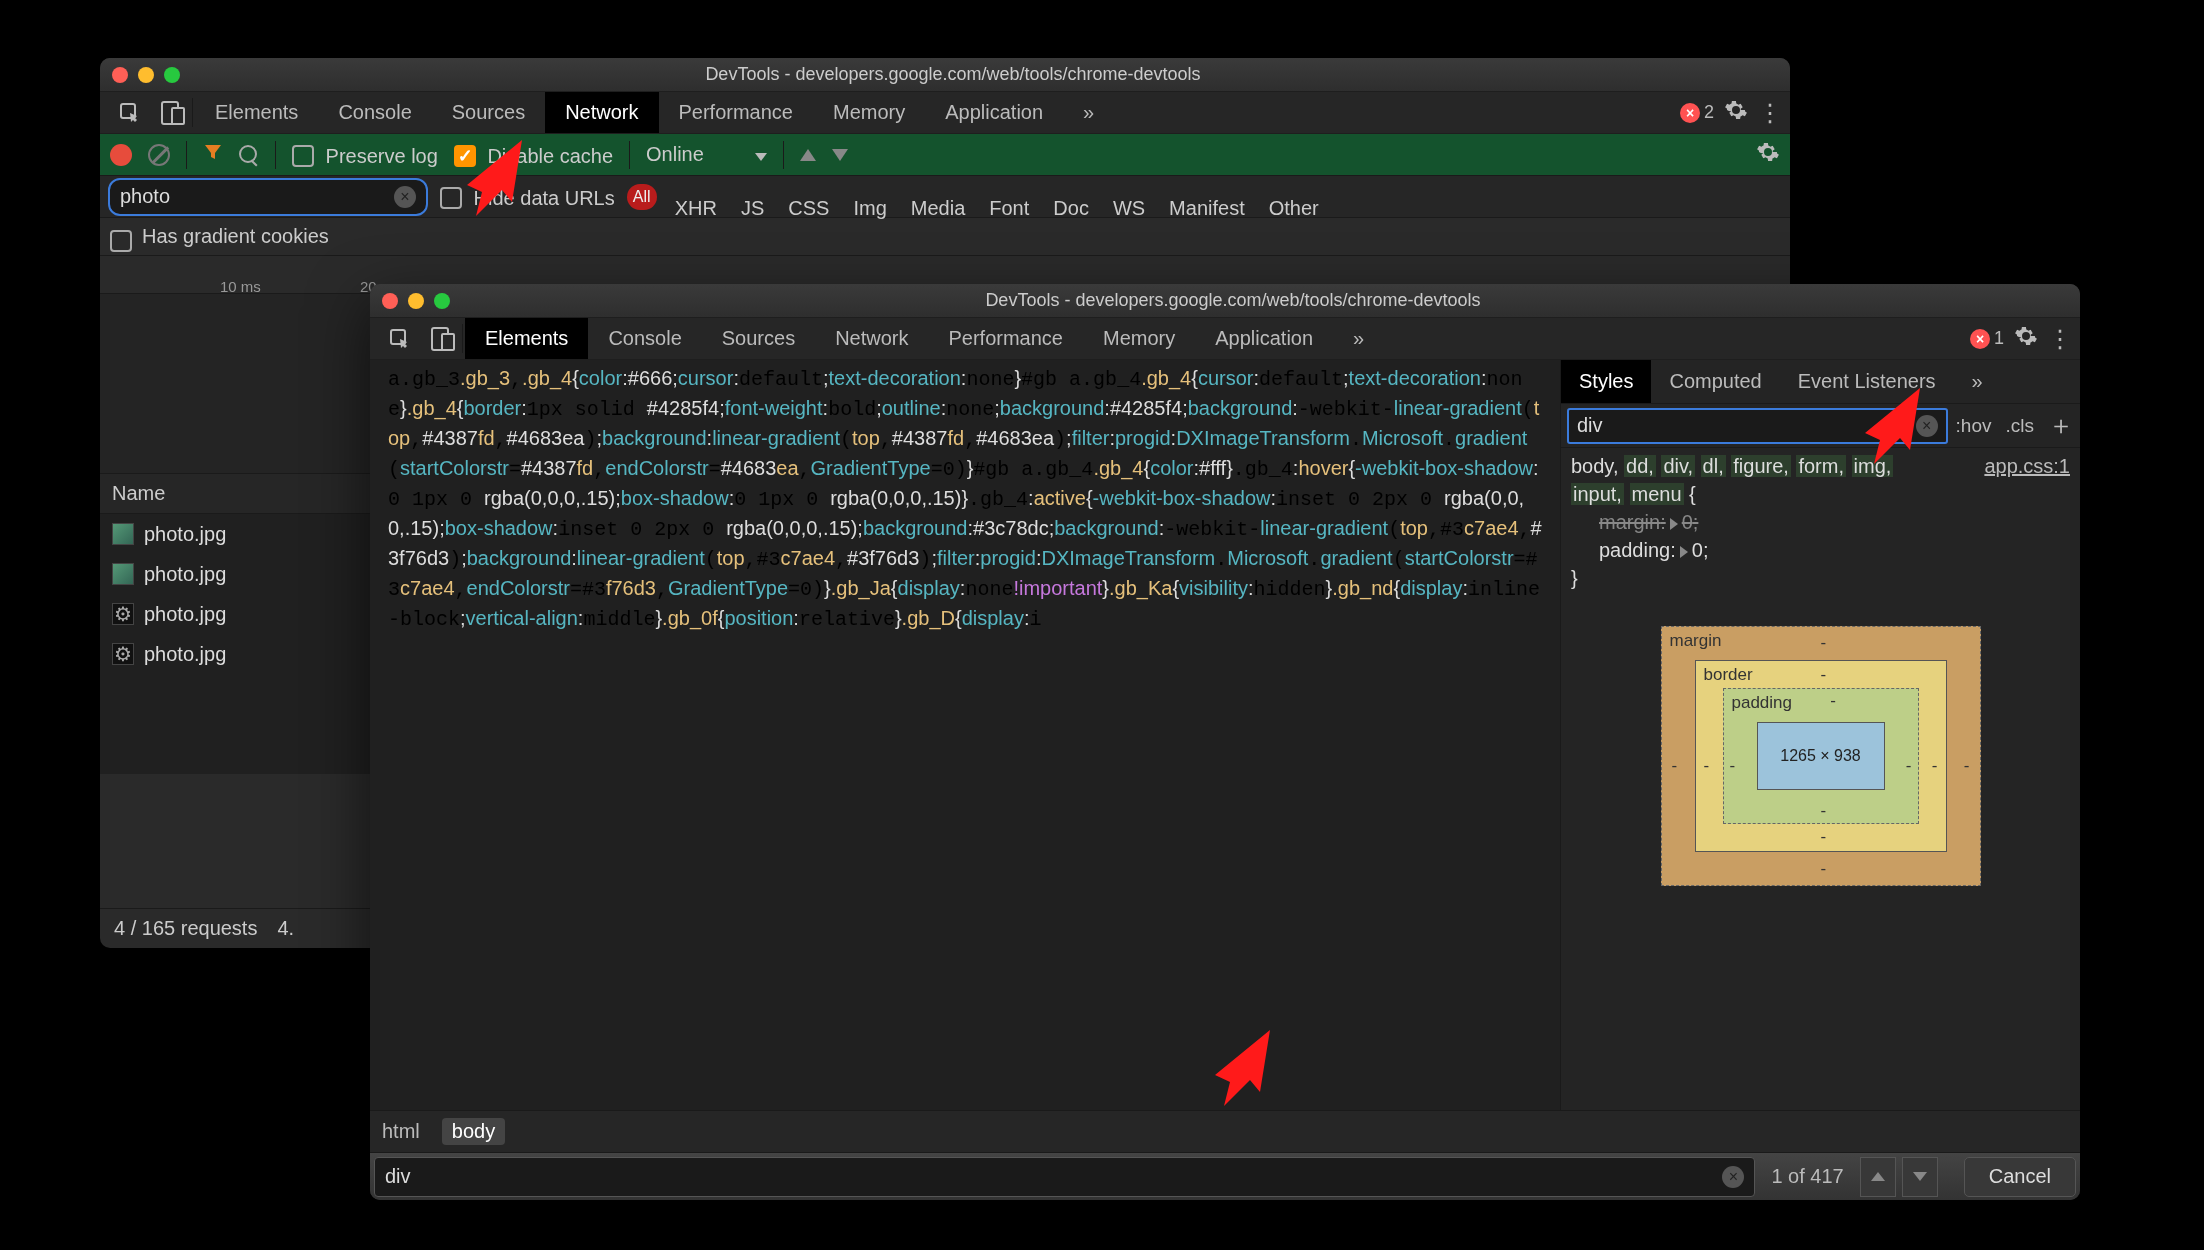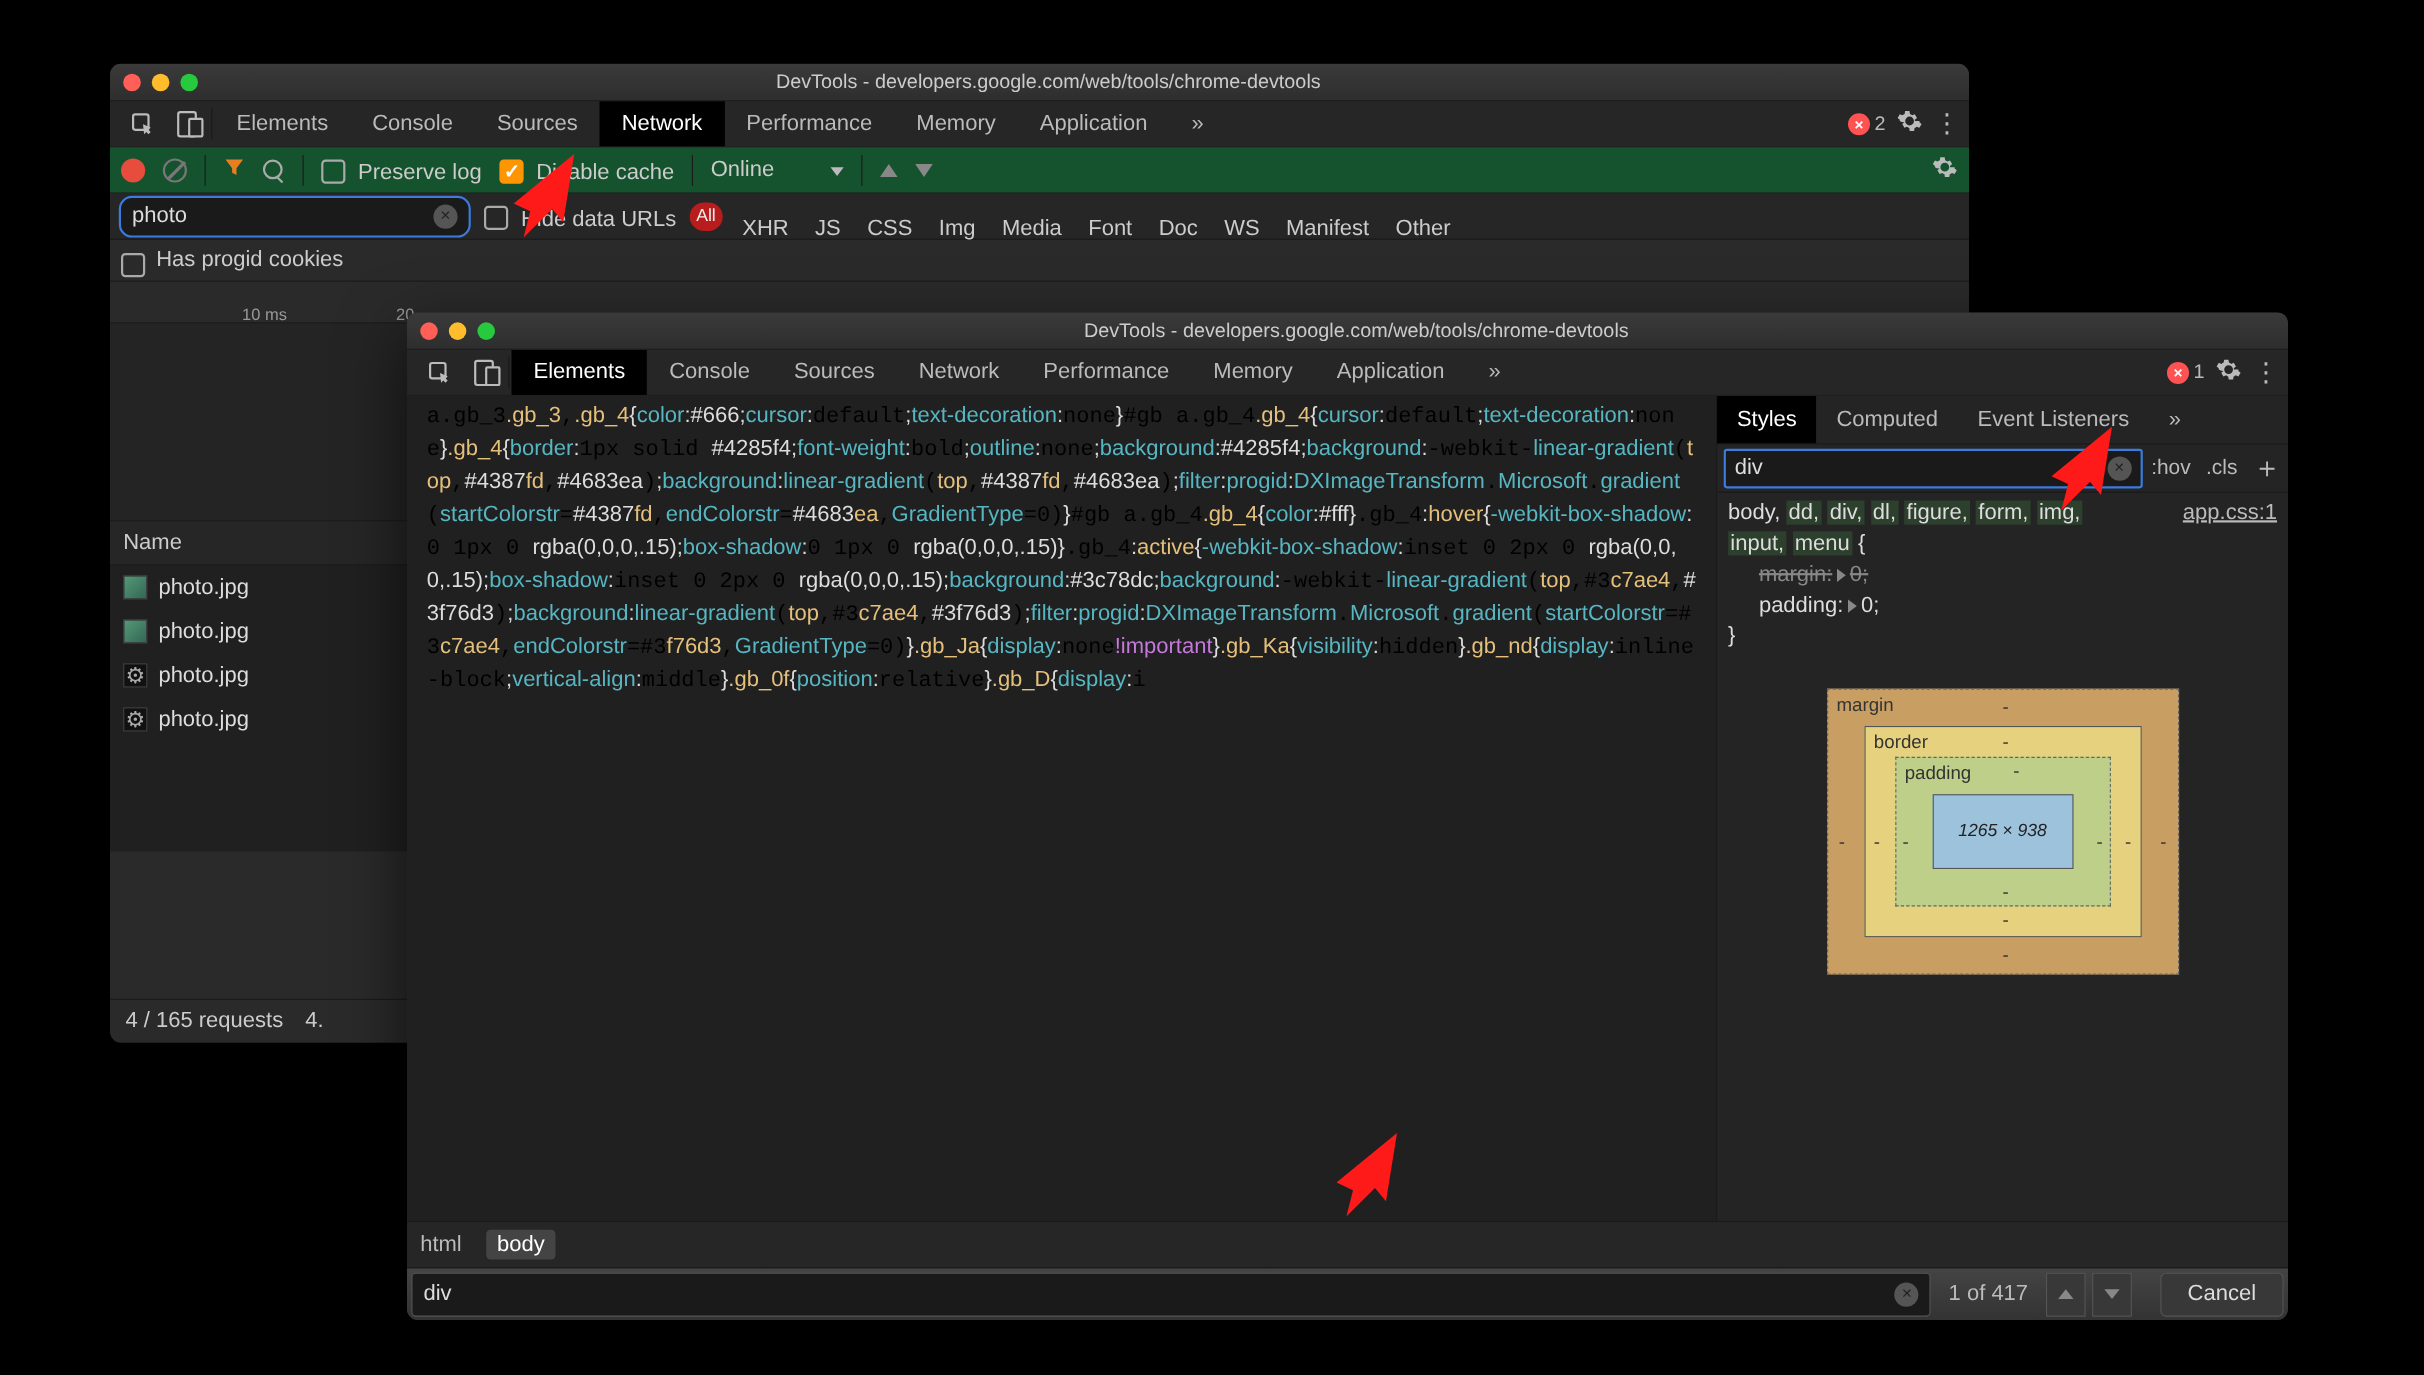--- a/index.html
+++ b/index.html
@@ -85,21 +85,21 @@
 .cssrule .sel { background:#2d3f2d; padding: 0 2px; }
 .cssrule .src { float:right; color:#bbb; text-decoration: underline; }
 .cssrule .strike { text-decoration: line-through; color:#888; }
 .tri { display:inline-block; width:0; height:0; border-top:6px solid transparent; border-bottom:6px solid transparent; border-left:8px solid #888; margin: 0 4px; vertical-align: middle;}
 
 .boxmodel { margin: 30px auto; width: 320px; height: 260px; position: relative; font-family: sans-serif; font-size: 16px; }
 .bm { position: absolute; display:flex; align-items:center; justify-content:center; }
 .bm.margin { inset: 0; background: #c99e63; border:1px dashed #666; }
 .bm.border { inset: 34px; background: #e6d27e; border:1px solid #555; }
 .bm.padding { inset: 62px; background: #bdcf88; border:1px dashed #666; }
-.bm.content { inset: 96px; background: #9cc3db; border:1px solid #555; color:#222;font-style:italic;}
+.bm.content { inset: 96px; background: #9cc3db; border:1px solid #555; color:#222;}
 .bm .lbl { position:absolute; top:4px; left:8px; color:#333; font-size:17px; }
 .bm .dash { position:absolute; color:#333; font-size:17px; }
 
 .breadcrumb { height: 42px; background:#262626; border-top:1px solid #1a1a1a; display:flex; align-items:center; padding:0 12px; gap: 22px; color:#bbb; font-size:20px;}
 .breadcrumb .active { color:#fff; background: #444; padding: 2px 10px; border-radius:4px; }
 
 .searchrow { height: 48px; background:linear-gradient(#444,#333); border-top:1px solid #1a1a1a; display:flex; align-items:center; padding:0 4px; gap:6px;}
 .searchrow .qbox { flex:1; height:40px; background:#1a1a1a; border:1px solid #555; border-radius:4px; display:flex; align-items:center; padding:0 10px; color:#ddd; font-size:20px; justify-content:space-between; }
 .searchrow .count { color:#bbb; padding: 0 10px; font-size:20px; }
 .searchrow .nav { width:36px; height:40px; background:#383838; border:1px solid #555; display:flex; align-items:center; justify-content:center; color:#bbb;}
@@ -229,21 +229,21 @@
     <span class="ftype">Media</span>
     <span class="ftype">Font</span>
     <span class="ftype">Doc</span>
     <span class="ftype">WS</span>
     <span class="ftype">Manifest</span>
     <span class="ftype">Other</span>
   </div>
 
   <div class="cookierow">
     <span class="checkbox"></span>
-    <span>Has progid cookies</span>
+    <span>Has gradient cookies</span>
   </div>
 
   <div class="waterfall-header">
     <span class="wfcol" style="left: 120px;">10 ms</span>
     <span class="wfcol" style="left: 260px;">20</span>
   </div>
 
   <div style="height:180px; background:#242424; border-bottom:1px solid #1a1a1a;"></div>
 
   <div class="namelist">

